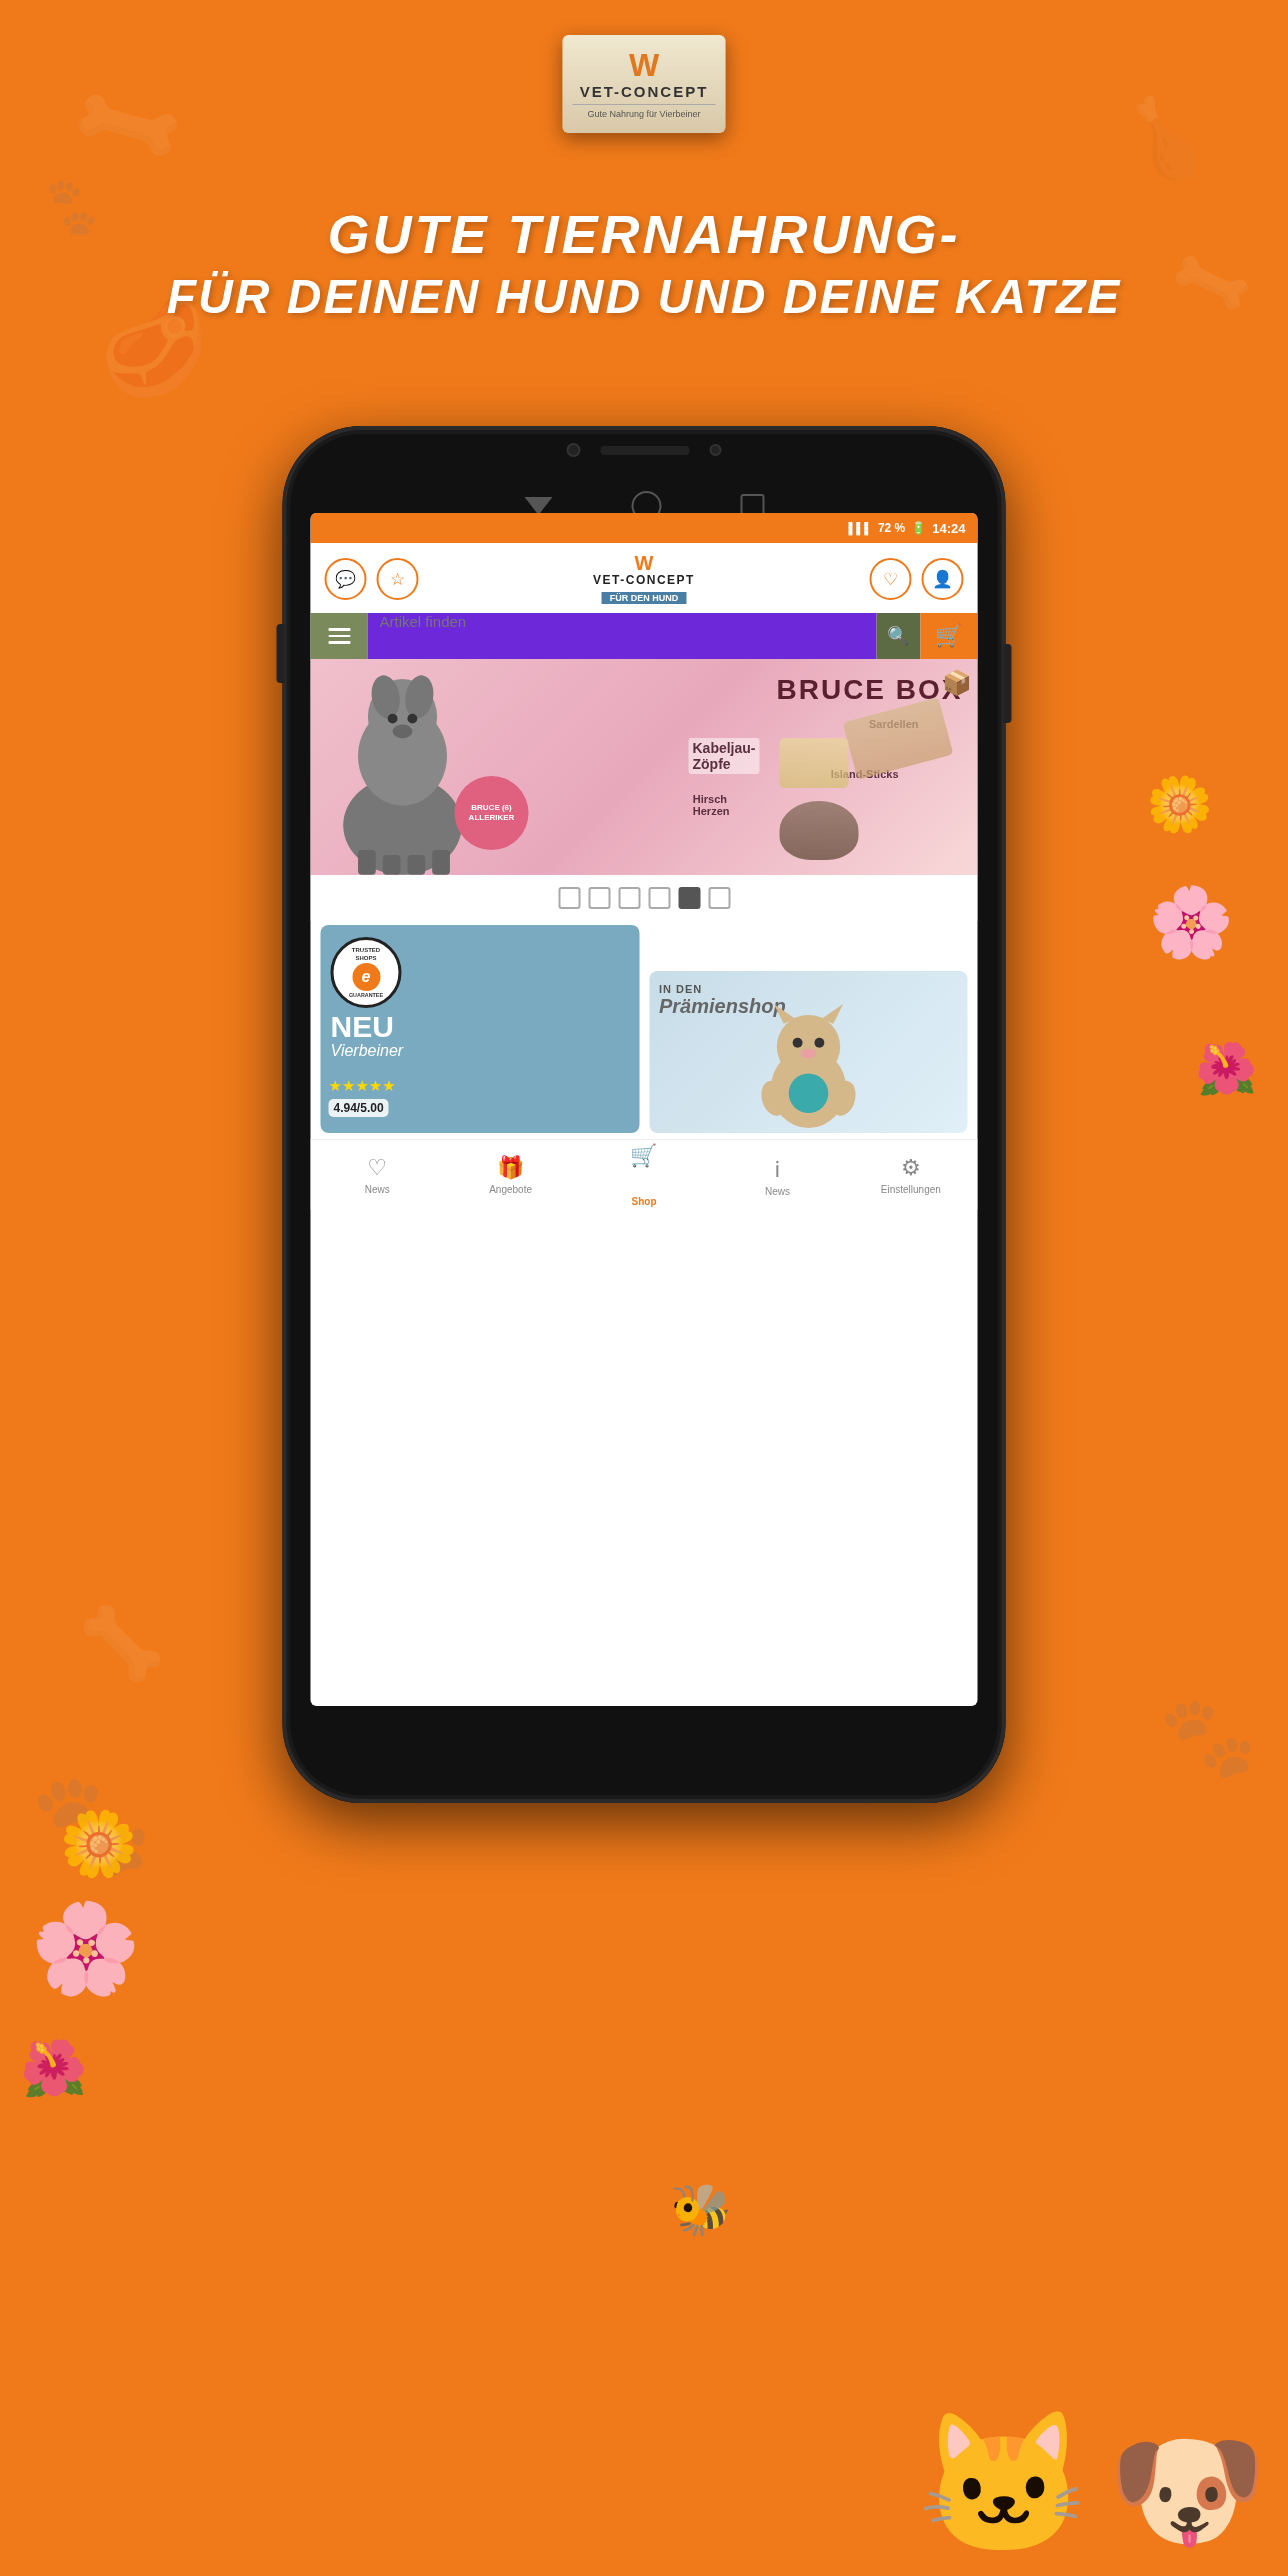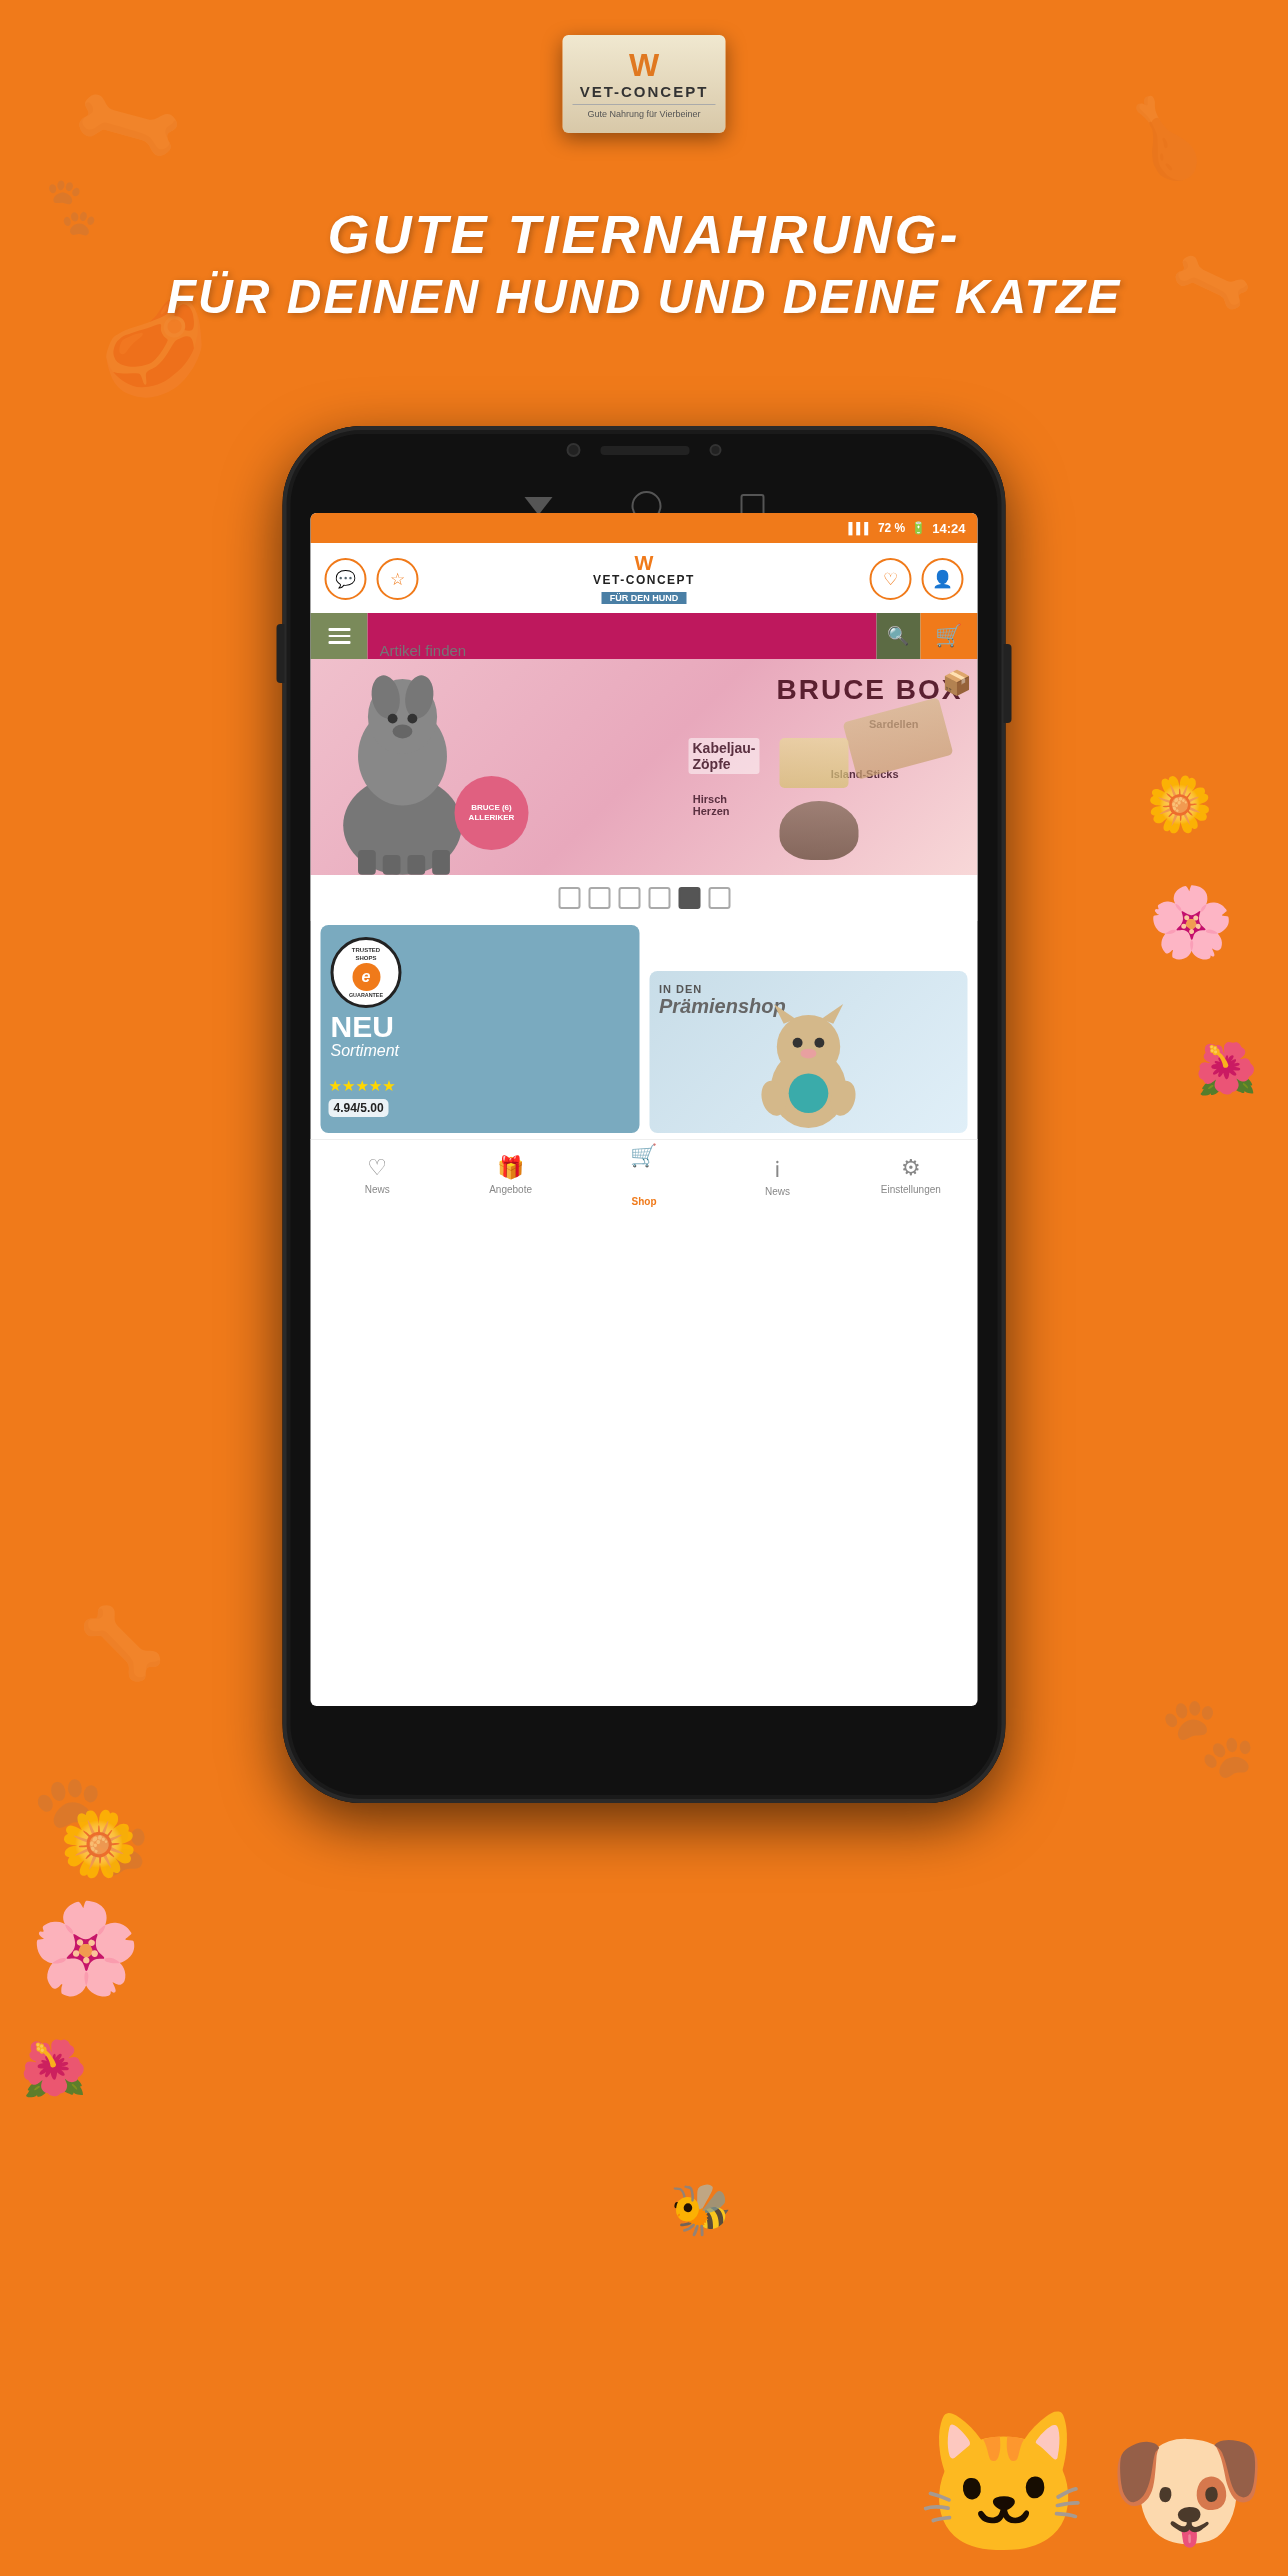--- a/index.html
+++ b/index.html
@@ -105,21 +105,21 @@
         <div style="width:42px;height:42px;border:2.5px solid #F07A1A;border-radius:50%;display:flex;align-items:center;justify-content:center;color:#F07A1A;font-size:17px;">👤</div>
       </div>
     </div>
 
     <div style="display:flex;height:46px;">
       <div style="background:#7a8a5a;width:57px;height:46px;display:flex;flex-direction:column;align-items:center;justify-content:center;gap:4px;flex-shrink:0;cursor:pointer;">
         <div style="width:22px;height:2.5px;background:white;border-radius:1px;"></div>
         <div style="width:22px;height:2.5px;background:white;border-radius:1px;"></div>
         <div style="width:22px;height:2.5px;background:white;border-radius:1px;"></div>
       </div>
-      <div style="flex:1;background:#be185d;display:flex;align-items:flex-end;padding:0 12px;">
+      <div style="flex:1;background:#6d28d9;display:flex;align-items:flex-start;padding:0 12px;">
         <input style="background: transparent; border: none; outline: none; color: rgb(221, 221, 221); font-size: 15px; width: 100%;" placeholder="Artikel finden">
       </div>
       <div style="background:#5c6b44;width:44px;height:46px;display:flex;align-items:center;justify-content:center;color:white;font-size:18px;cursor:pointer;">🔍</div>
       <div style="background:#F07A1A;width:57px;height:46px;display:flex;align-items:center;justify-content:center;color:white;font-size:22px;cursor:pointer;">🛒</div>
     </div>
 
     <div style="width:100%;height:216px;background:linear-gradient(135deg,#f0c0cc 0%,#e8a8bc 50%,#f8d8d8 100%);position:relative;overflow:hidden;cursor:pointer;">
 
       <div style="position:absolute;left:8px;bottom:0;width:168px;height:208px;">
         
@@ -181,21 +181,21 @@
 
         <div style="position:absolute;bottom:16px;left:8px;right:8px;">
           <div style="color:#FFD700;font-size:15px;margin-bottom:3px;">★★★★★</div>
           <div style="font-size:12px;font-weight:bold;color:#222;background:rgba(255,255,255,0.85);padding:2px 5px;border-radius:5px;display:inline-block;">
             <span>4.94</span><span>/</span><span>5.00</span>
           </div>
         </div>
 
         <div style="position:absolute;top:87px;left:10px;">
           <div style="font-size:30px;font-weight:900;color:white;line-height:1;">NEU</div>
-          <div style="font-size:16px;color:white;font-style:italic;">Sortiment</div>
+          <div style="font-size:16px;color:white;font-style:italic;">Vierbeiner</div>
         </div>
       </div>
 
       <div style="flex:1;border-radius:8px;background:linear-gradient(135deg,#c8dde8 0%,#e0eff8 100%);position:relative;overflow:hidden;cursor:pointer;margin-top:46px;">
 
         <div style="position:absolute;top:12px;left:10px;right:10px;">
           <div style="font-size:11px;color:#555;font-weight:bold;text-transform:uppercase;letter-spacing:1px;">IN DEN</div>
           <div style="font-size:20px;color:#666;font-style:italic;font-weight:600;">Prämienshop</div>
         </div>
 

